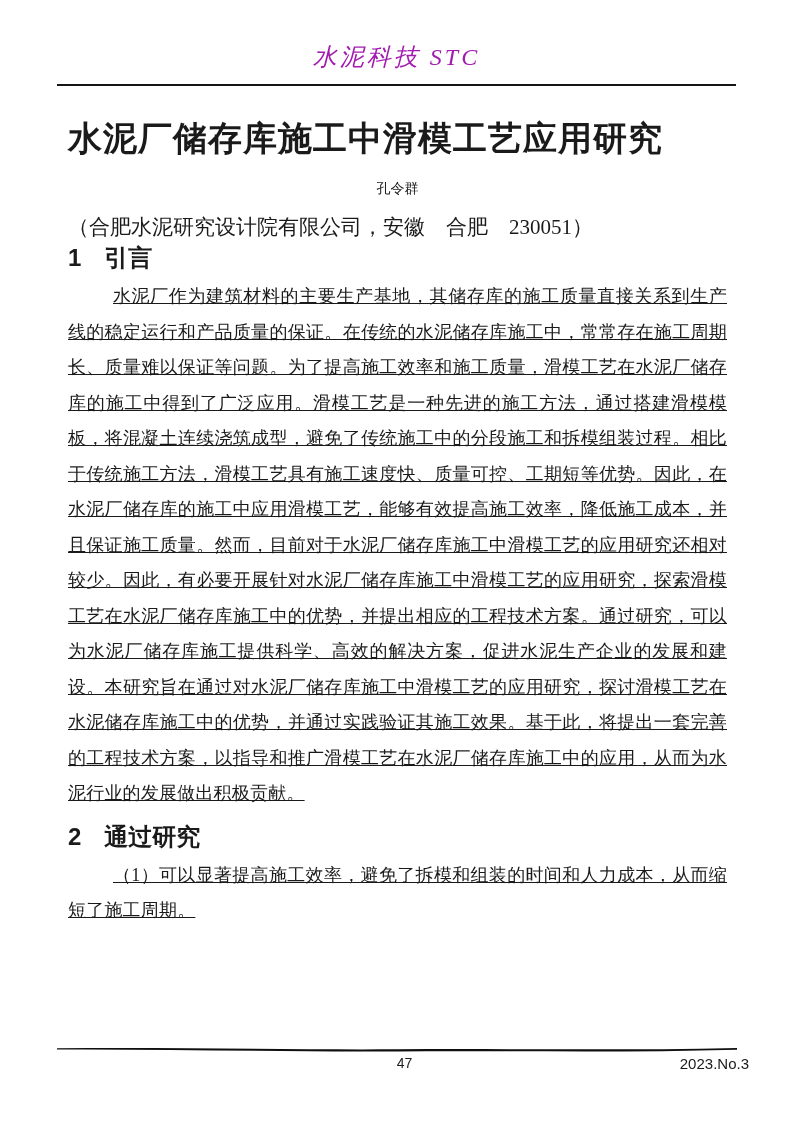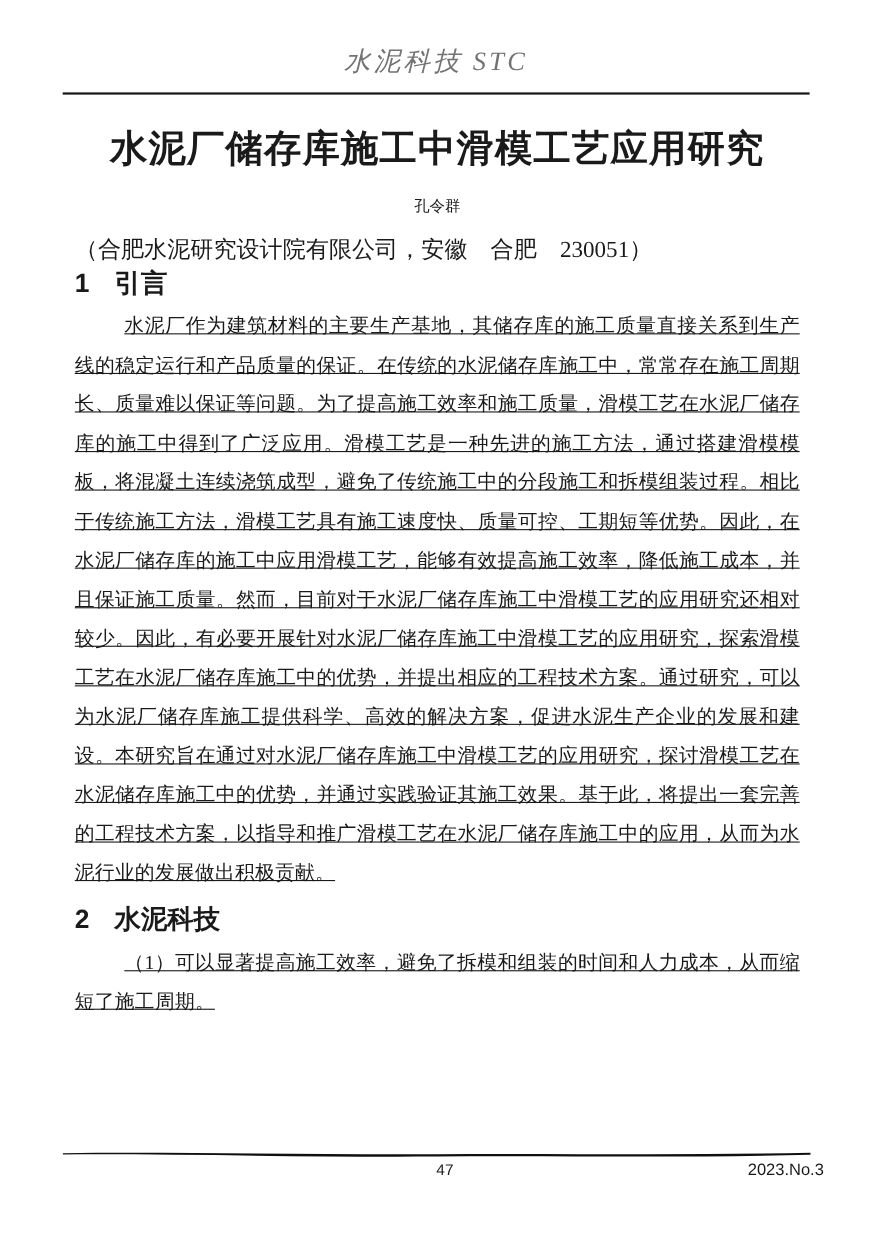--- a/index.html
+++ b/index.html
@@ -17,36 +17,35 @@
   .content { padding: 0 66px 0 68px; }
 
   
   .journal-name {
     padding-top: 42px;
     text-align: center;
     font-size: 24px;
     line-height: 30px;
     font-style: italic;
     letter-spacing: 3px;
-    color: #737373;
+    color: #a21caf;
   }
   .header-rule {
     margin: 12px 57px 0 57px;
     height: 2px;
     background: #151515;
   }
 
   
   .article-title {
     margin-top: 30px;
-    text-align: center;
     font-size: 34px;
     line-height: 44px;
     font-weight: bold;
-    font-family: Liberation Mono, monospace;
+    font-family: Liberation Sans, sans-serif;
     letter-spacing: 1px;
   }
   .author {
     margin-top: 16px;
     text-align: center;
     font-size: 14px;
     line-height: 26px;
   }
   .affiliation {
     margin-top: 10px;
@@ -117,21 +116,21 @@
     <h1 class="article-title">水泥厂储存库施工中滑模工艺应用研究</h1>
     <div class="author">孔令群</div>
     <div class="affiliation">（合肥水泥研究设计院有限公司，安徽　合肥　230051）</div>
 
     <h2 class="section-heading">
       <span class="sec-num">1</span><span>引言</span>
     </h2>
     <p class="para">水泥厂作为建筑材料的主要生产基地，其储存库的施工质量直接关系到生产线的稳定运行和产品质量的保证。在传统的水泥储存库施工中，常常存在施工周期长、质量难以保证等问题。为了提高施工效率和施工质量，滑模工艺在水泥厂储存库的施工中得到了广泛应用。滑模工艺是一种先进的施工方法，通过搭建滑模模板，将混凝土连续浇筑成型，避免了传统施工中的分段施工和拆模组装过程。相比于传统施工方法，滑模工艺具有施工速度快、质量可控、工期短等优势。因此，在水泥厂储存库的施工中应用滑模工艺，能够有效提高施工效率，降低施工成本，并且保证施工质量。然而，目前对于水泥厂储存库施工中滑模工艺的应用研究还相对较少。因此，有必要开展针对水泥厂储存库施工中滑模工艺的应用研究，探索滑模工艺在水泥厂储存库施工中的优势，并提出相应的工程技术方案。通过研究，可以为水泥厂储存库施工提供科学、高效的解决方案，促进水泥生产企业的发展和建设。本研究旨在通过对水泥厂储存库施工中滑模工艺的应用研究，探讨滑模工艺在水泥储存库施工中的优势，并通过实践验证其施工效果。基于此，将提出一套完善的工程技术方案，以指导和推广滑模工艺在水泥厂储存库施工中的应用，从而为水泥行业的发展做出积极贡献。</p>
 
     <h2 class="section-heading second">
-      <span class="sec-num">2</span><span>水泥科技</span>
+      <span class="sec-num">2</span><span>通过研究</span>
     </h2>
     <p class="para">（1）可以显著提高施工效率，避免了拆模和组装的时间和人力成本，从而缩短了施工周期。</p>
 
   </div>
 
   <svg class="footer-rule" viewBox="0 0 680 8" preserveAspectRatio="none" aria-hidden="true">
     <path d="M0,3.3 C110,1.9 230,5.0 340,4.3 C450,3.5 565,5.6 680,2.9
              L680,4.7 C565,7.9 450,5.5 340,6.4 C230,7.2 110,3.9 0,4.5 Z" fill="#101010"></path>
   </svg>
   <div class="page-number">47</div>

